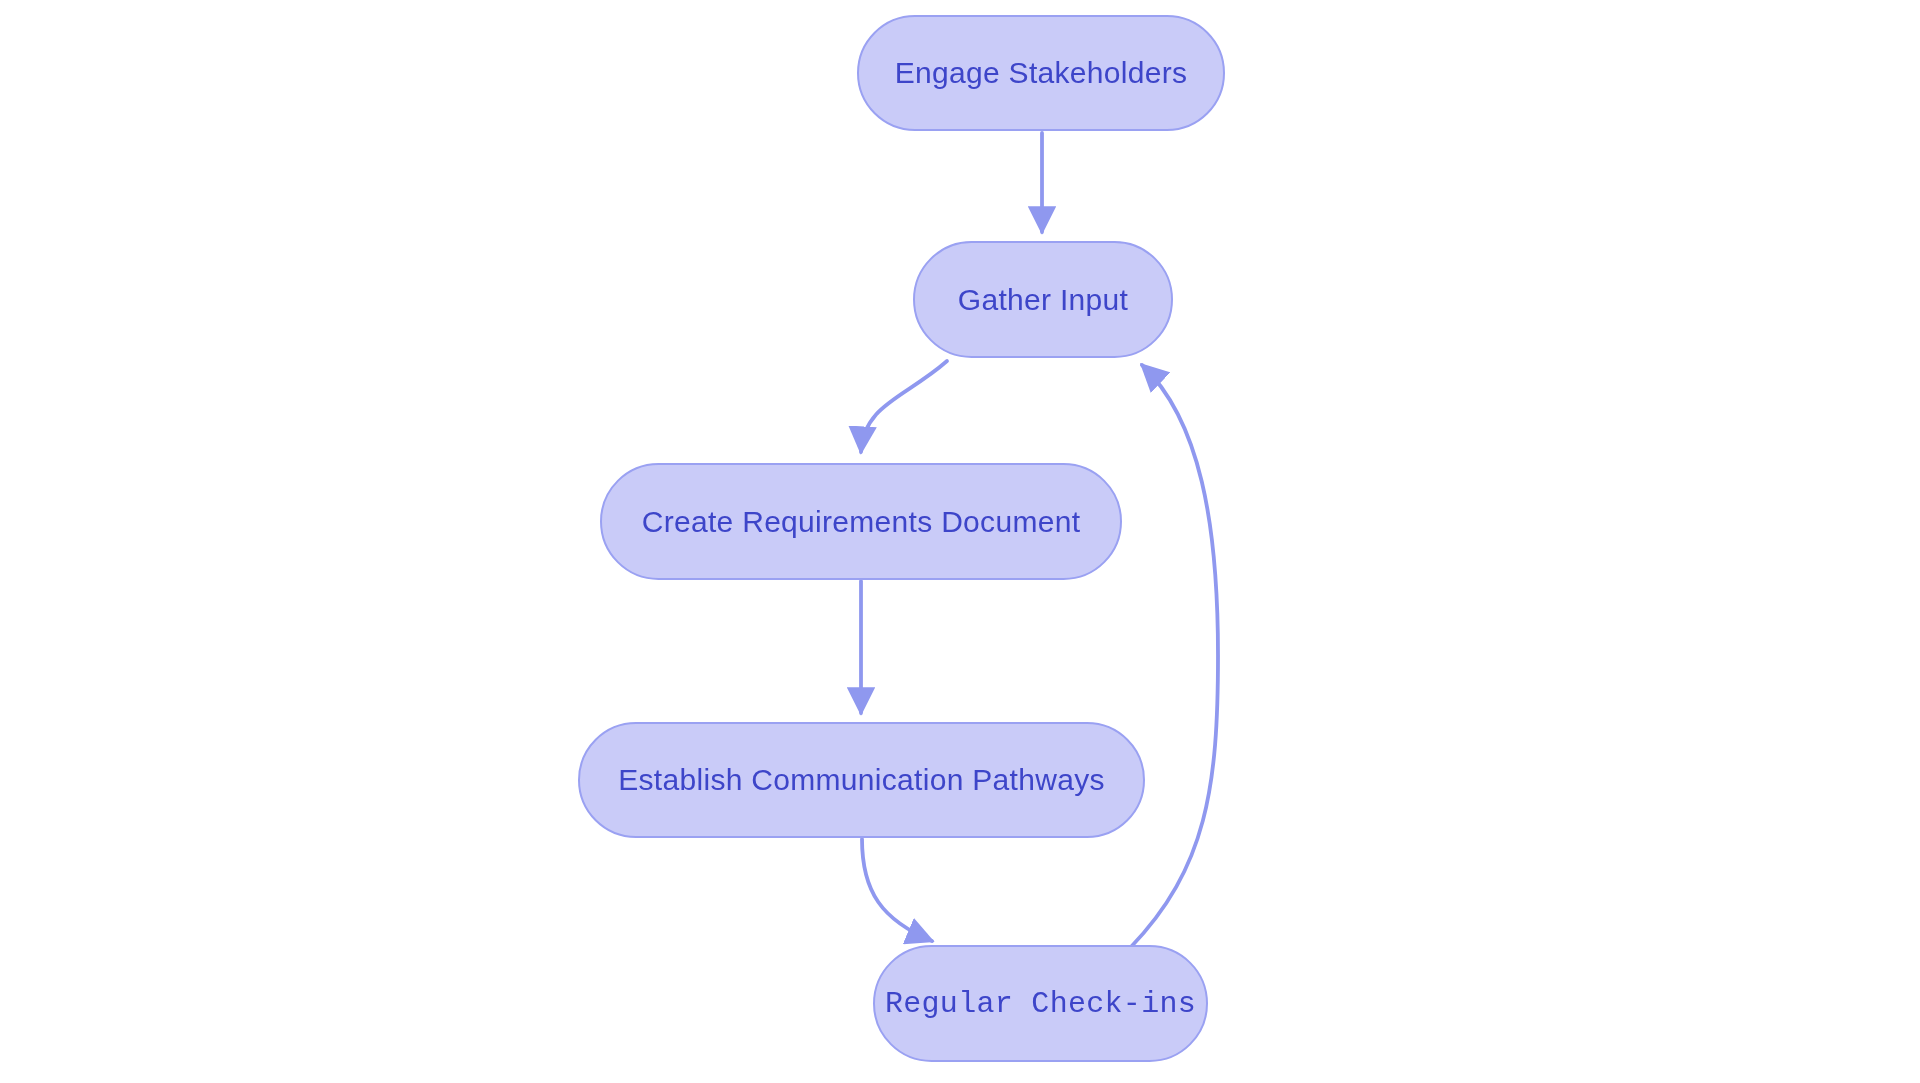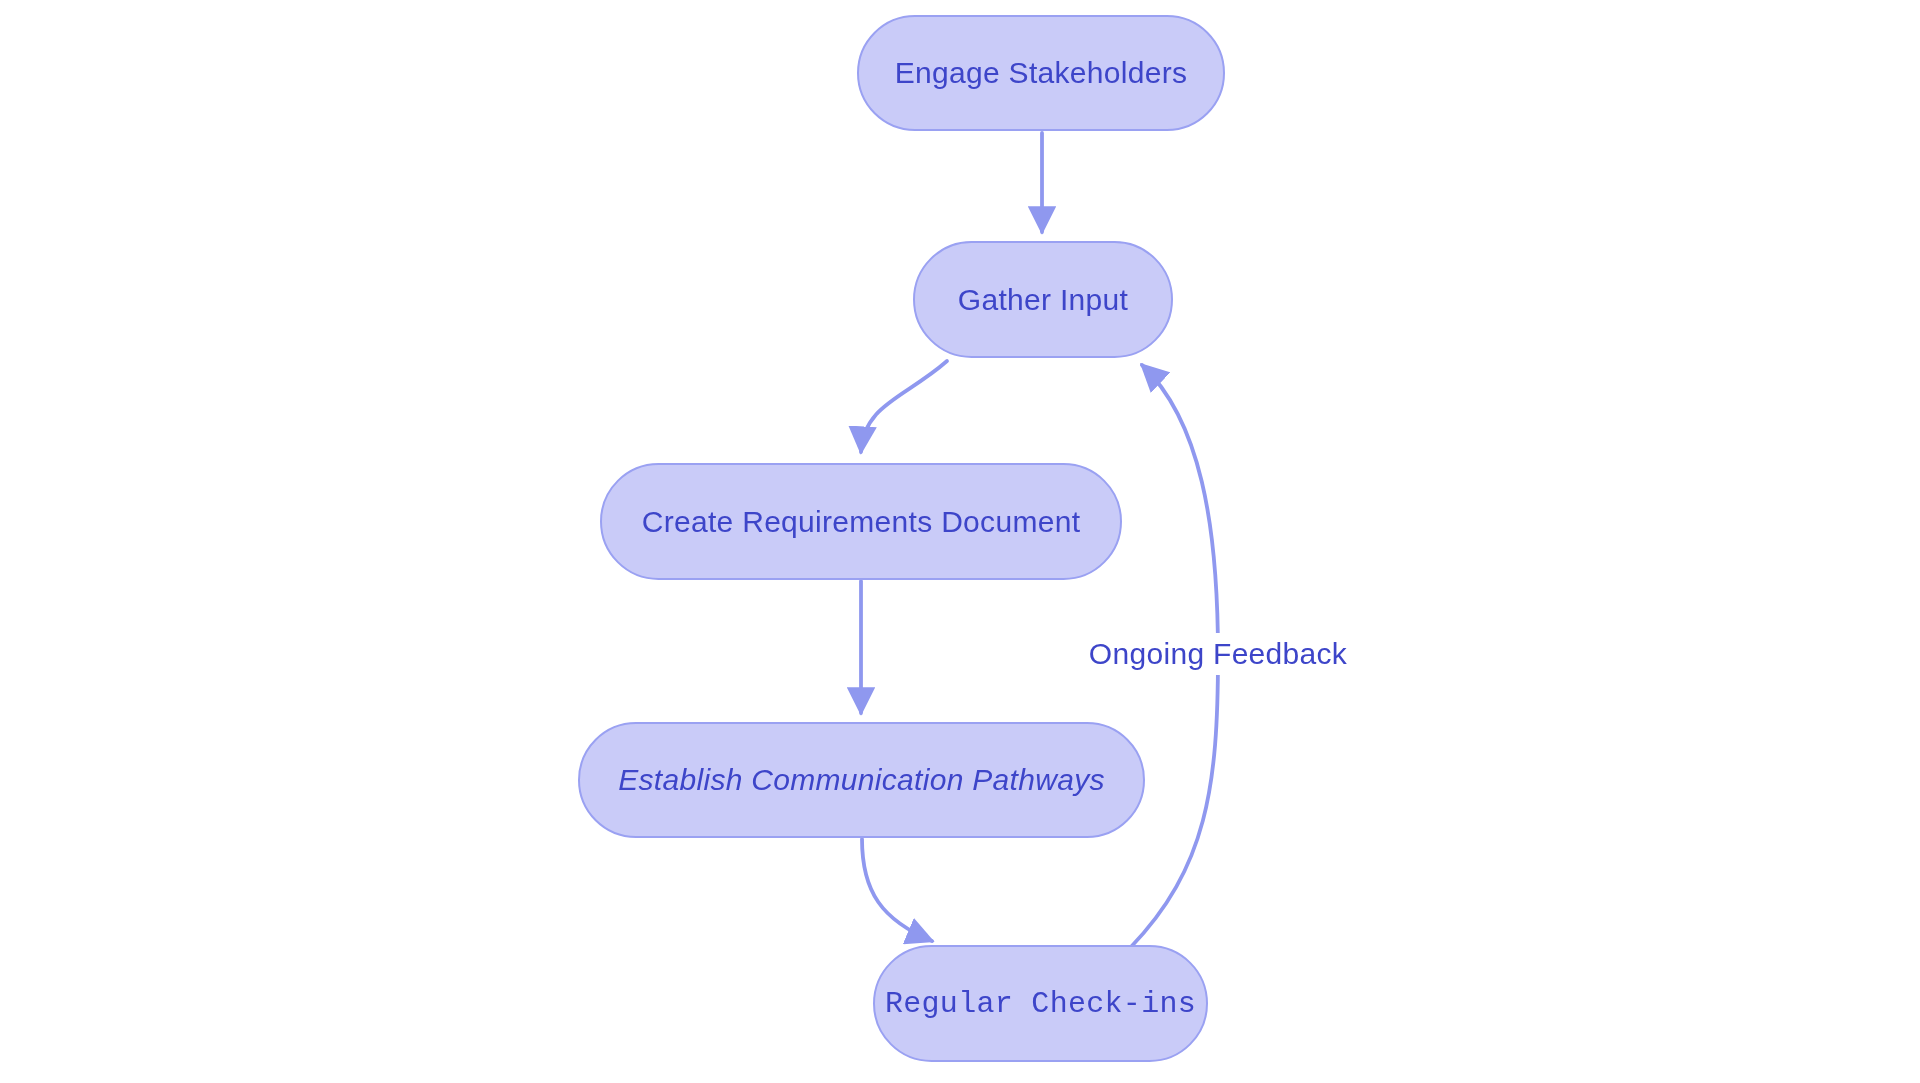--- a/index.html
+++ b/index.html
@@ -37,21 +37,21 @@
     justify-content: center;
     text-align: center;
     color: #3d45c9;
     font-size: 30px;
     letter-spacing: 0.3px;
     white-space: nowrap;
   }
   #node-engage    { left: 857px; top: 15px;  width: 368px; height: 116px; }
   #node-gather    { left: 913px; top: 241px; width: 260px; height: 117px; }
   #node-create    { left: 600px; top: 463px; width: 522px; height: 117px; }
-  #node-establish { left: 578px; top: 722px; width: 567px; height: 116px; font-style: italic; }
+  #node-establish { left: 578px; top: 722px; width: 567px; height: 116px; }
   #node-checkins  { left: 873px; top: 945px; width: 335px; height: 117px; font-family: Liberation Mono, monospace; }
   .edge-label {
     position: absolute;
     z-index: 3;
     left: 1218px;
     top: 654px;
     transform: translate(-50%, -50%);
     background: #ffffff;
     padding: 4px 10px;
     color: #3d45c9;
@@ -96,15 +96,14 @@
   </div>
 
   <div class="node" id="node-establish">
     <span>Establish Communication Pathways</span>
   </div>
 
   <div class="node" id="node-checkins">
     <span>Regular Check-ins</span>
   </div>
 
-  <div class="edge-label">Ongoing Feedback</div>
 
 </div>
 
 </body></html>

